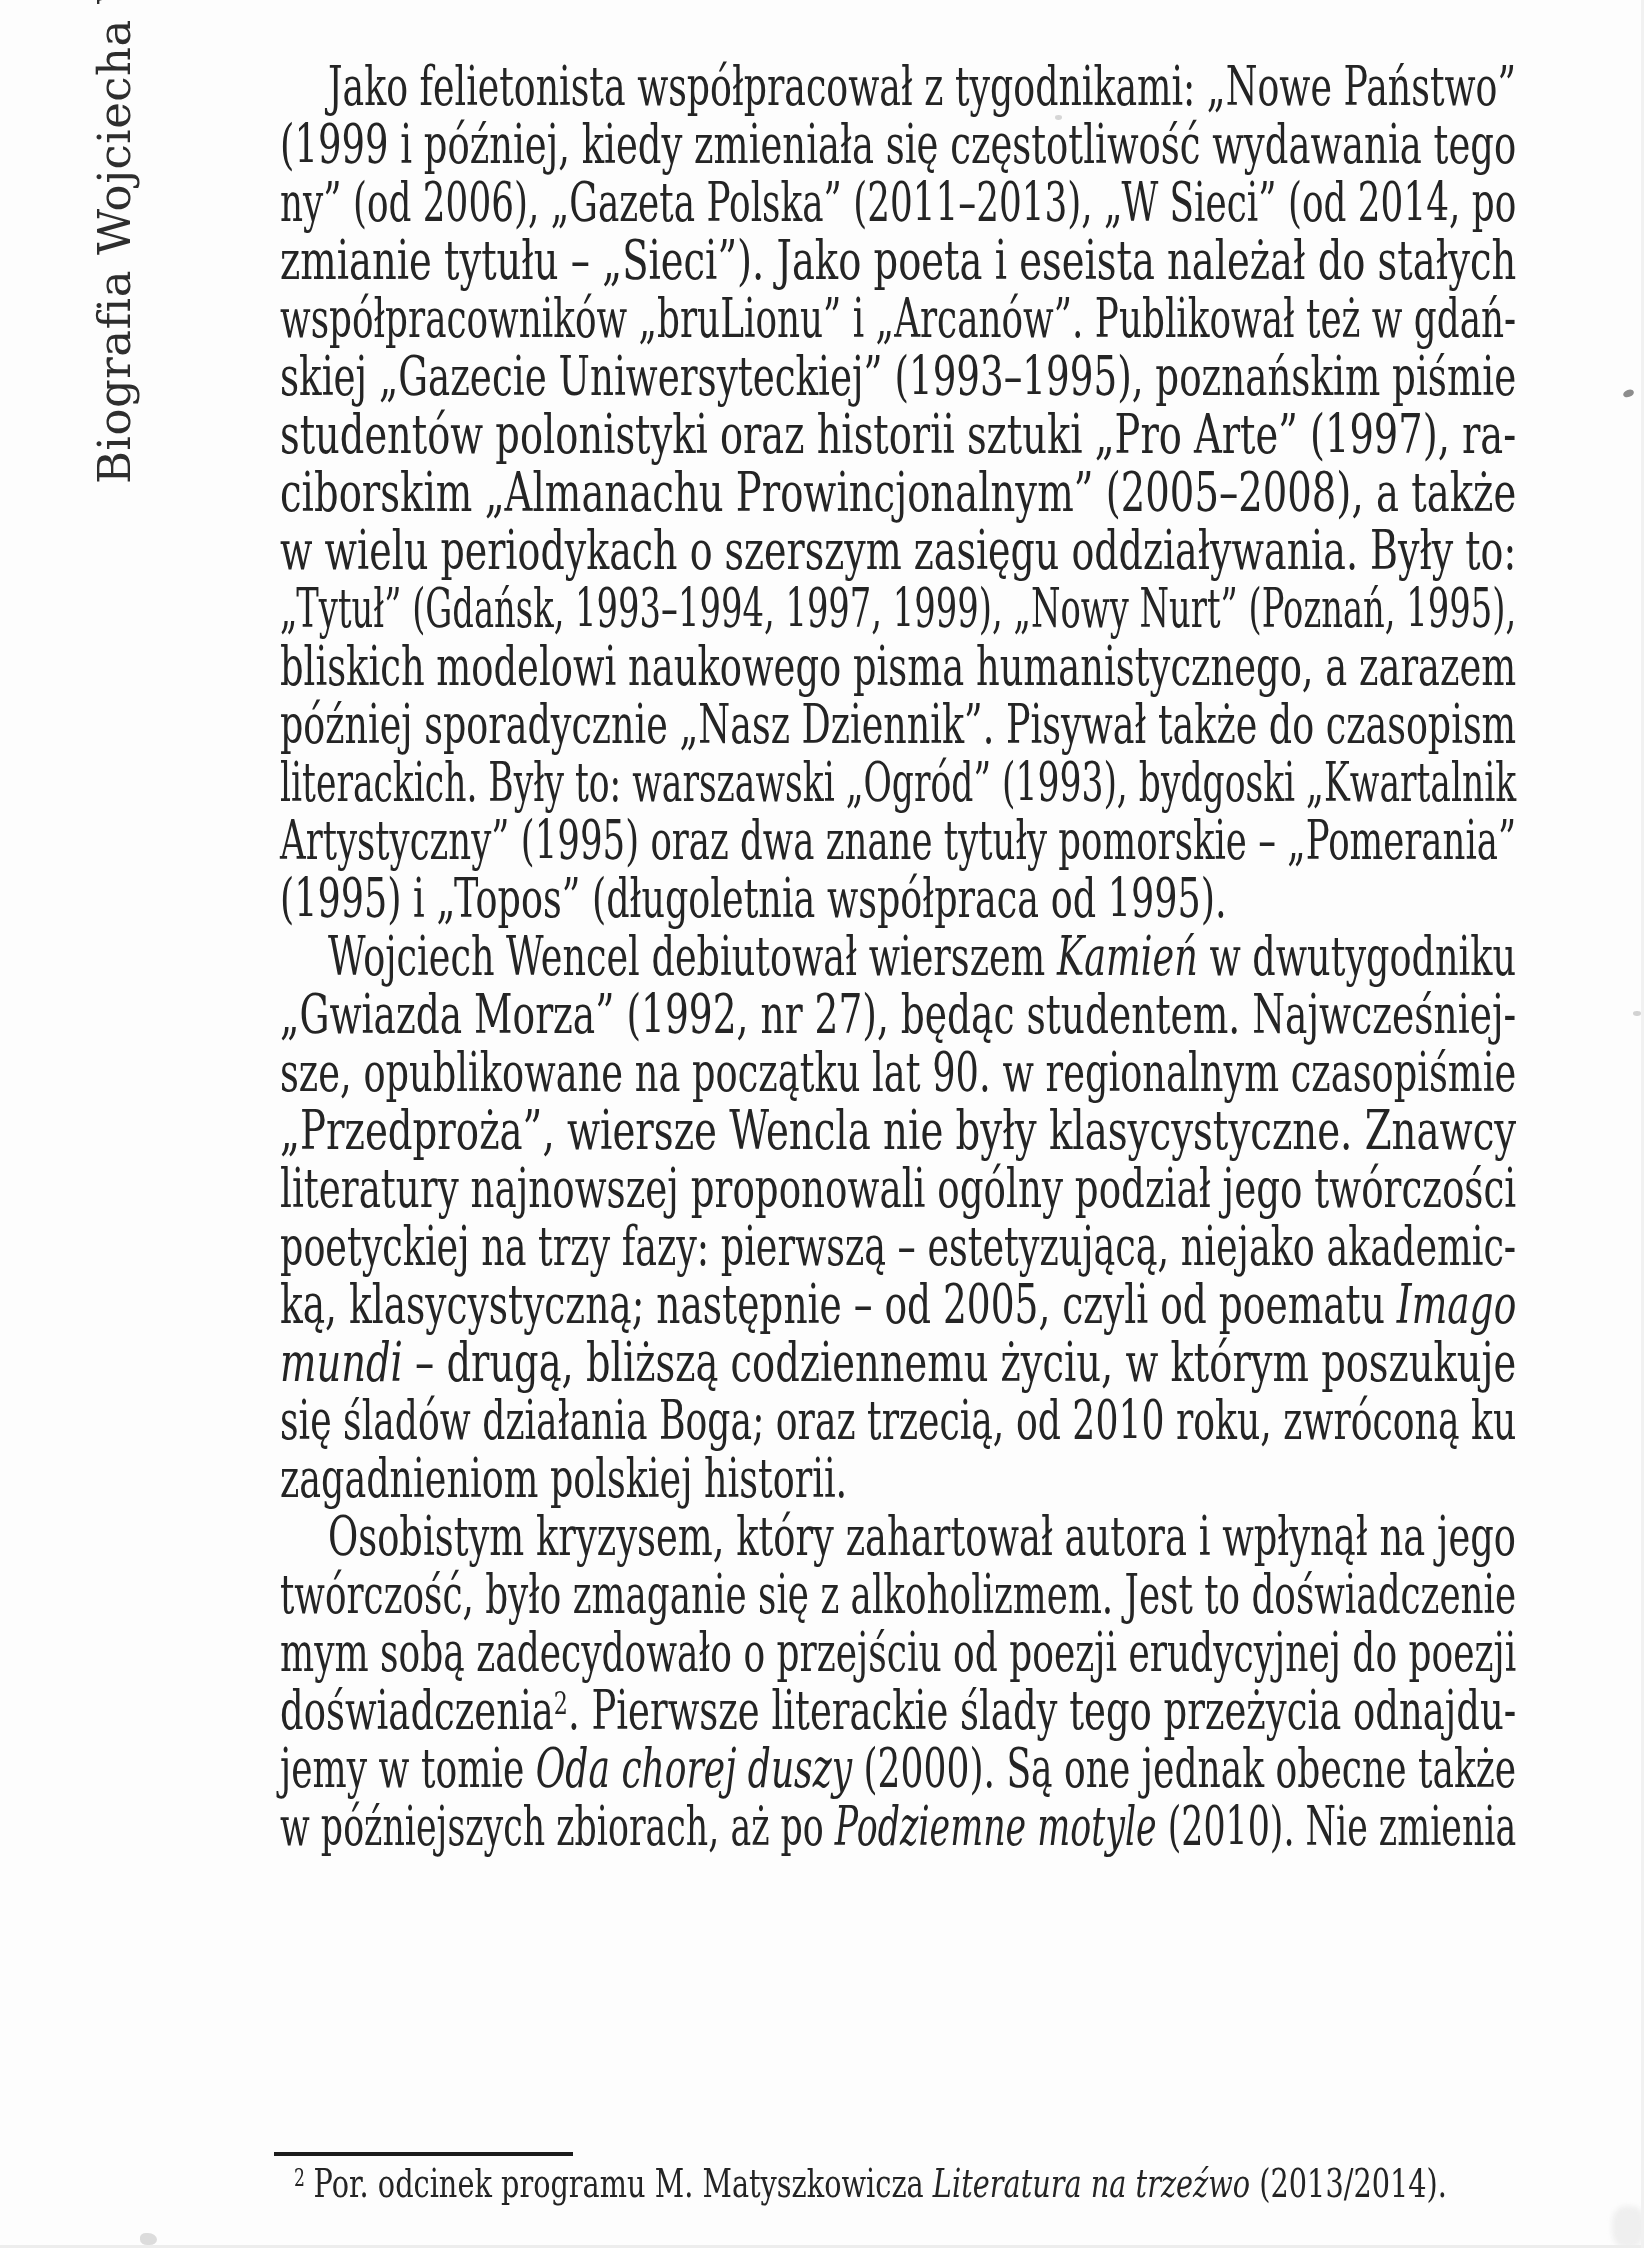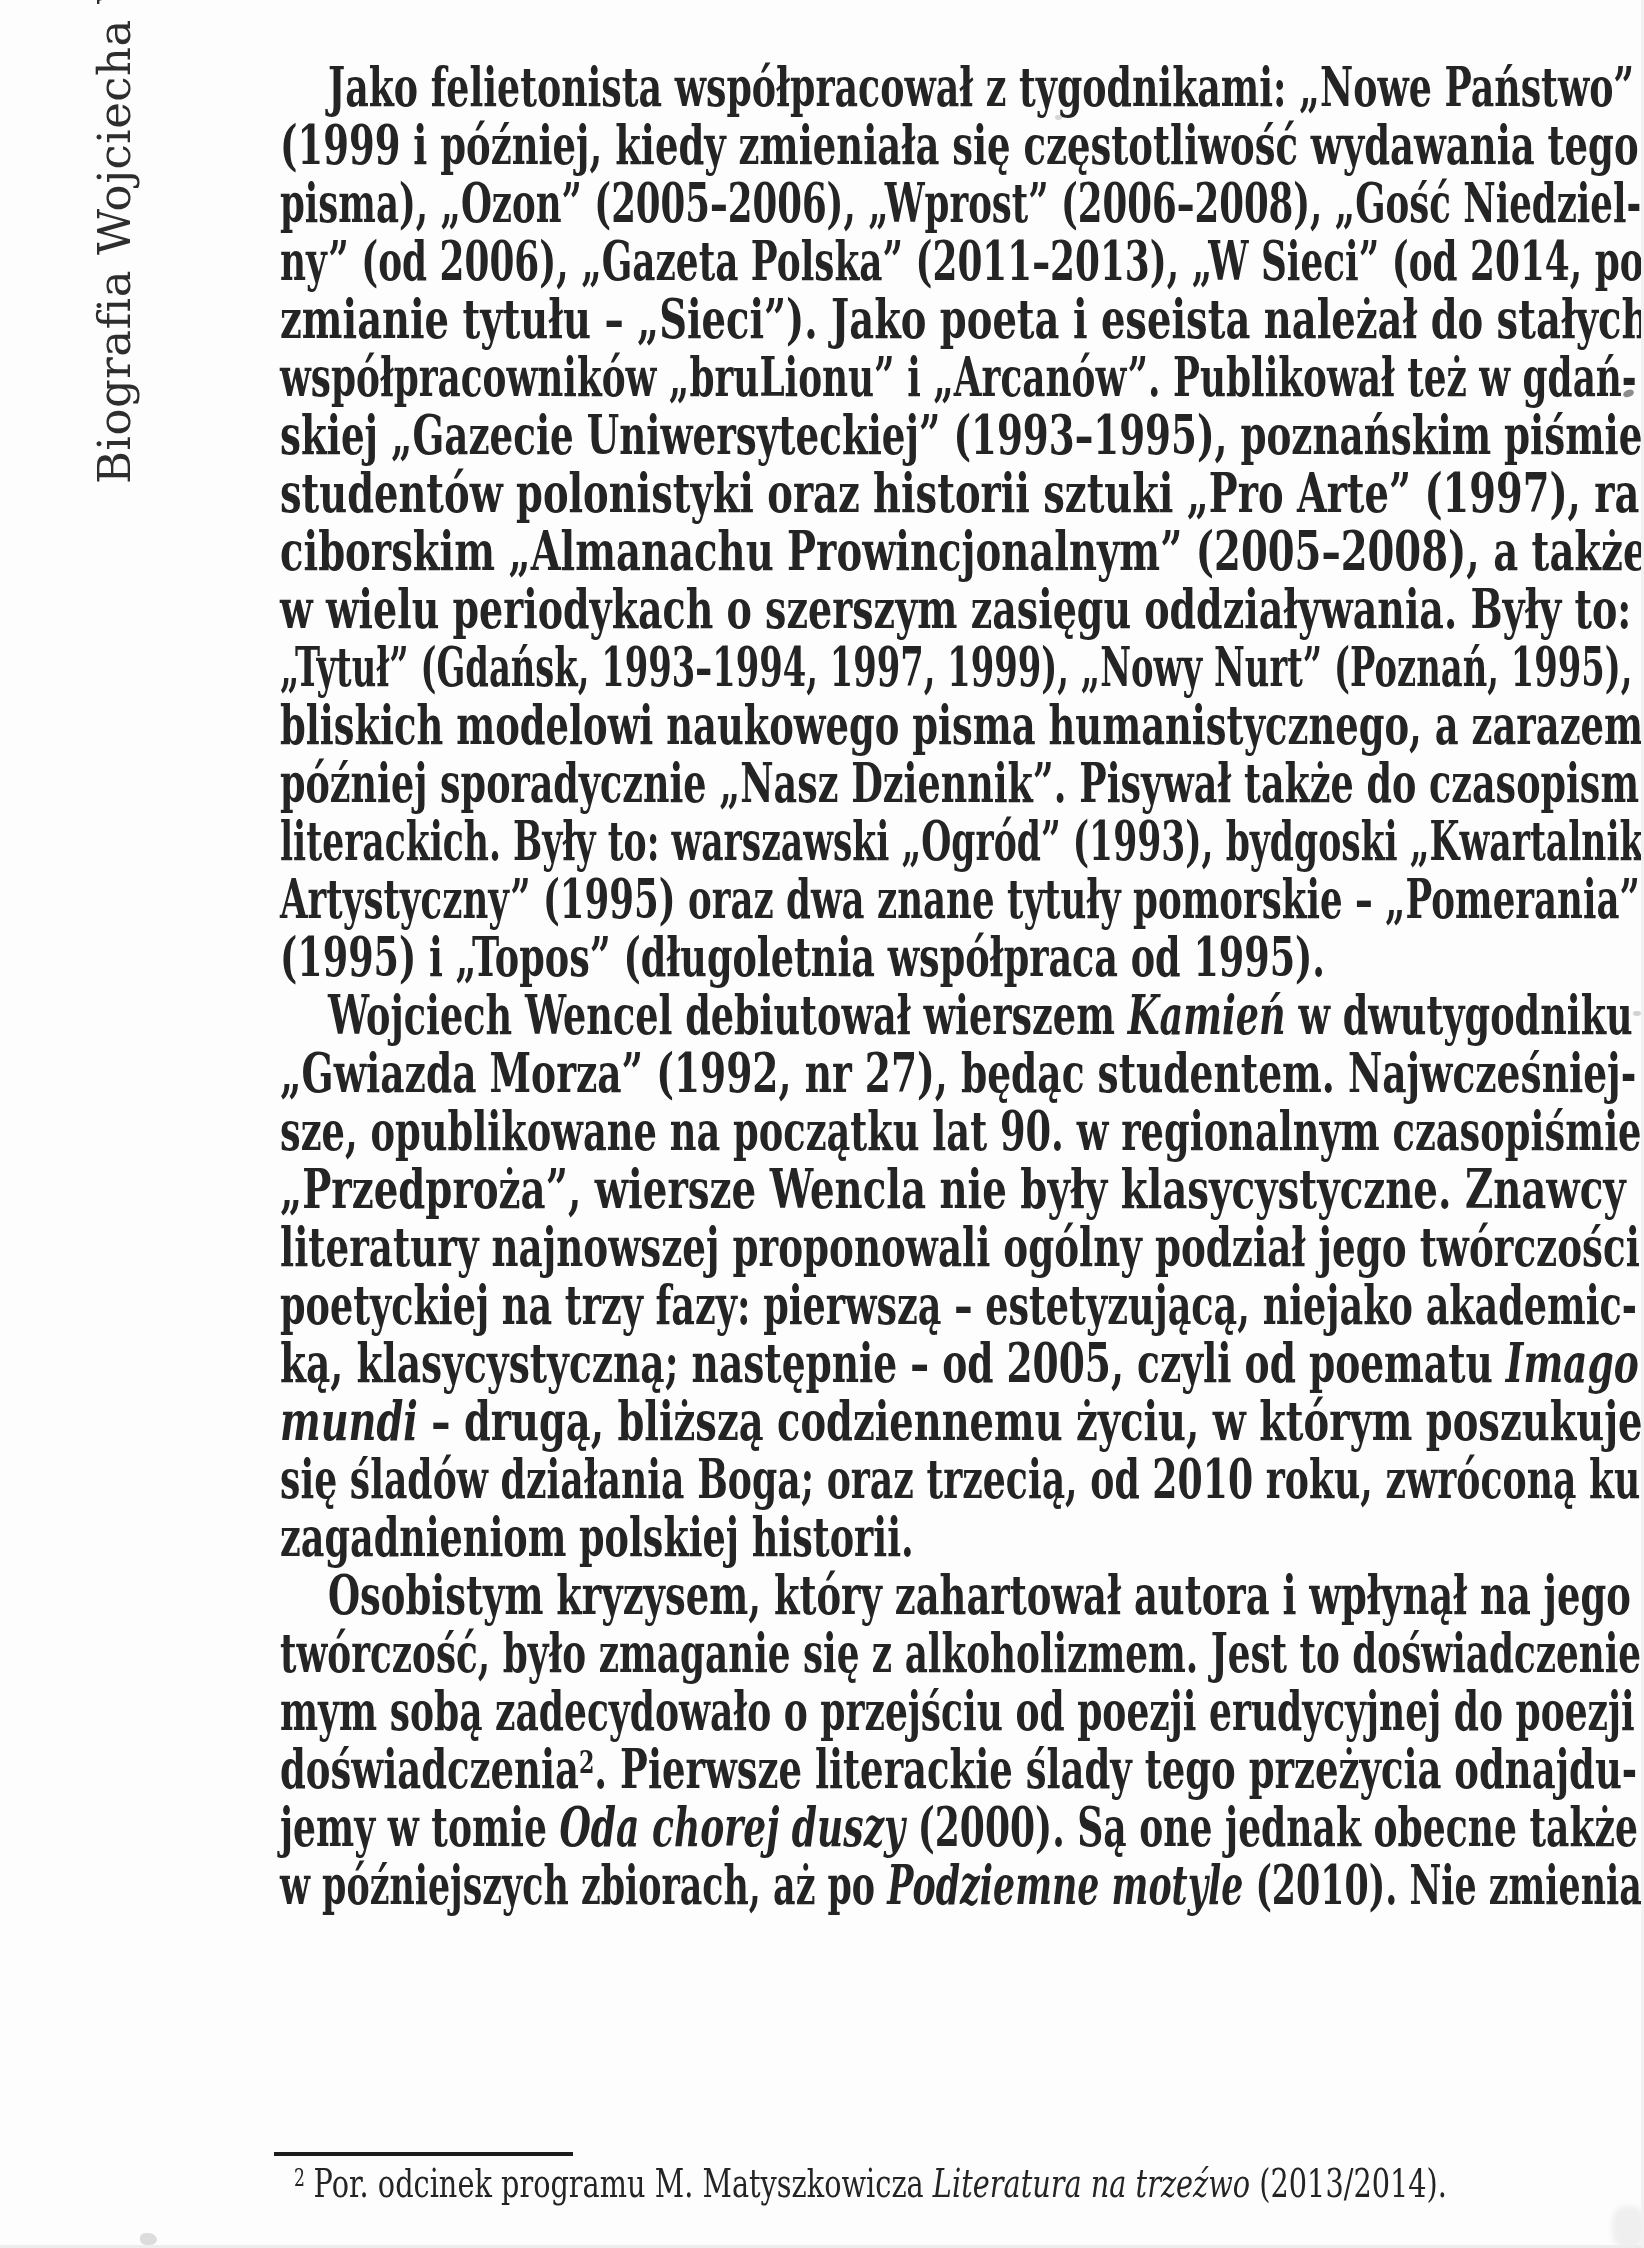--- a/index.html
+++ b/index.html
@@ -25,21 +25,20 @@
     font-size: 45px;
     color: var(--label-ink, #2e2e2e);
     white-space: nowrap;
     letter-spacing: 0.5px;
   }
   
   .text-block {
     position: absolute;
     left: 280px; top: 58px;
     width: 1225px;
-    font-weight: bold;
   }
   .line {
     height: 58px;
     line-height: 58px;
     font-size: 54px;
     white-space: nowrap;
   }
   .line.ind { padding-left: 48px; }
   .lw {
     display: inline-block;
@@ -90,21 +89,20 @@
 <div class="page">
 
   <div class="vlabel">
     <span class="lw" style="transform: scaleX(1);">Biografia Wojciecha Wencla</span>
   </div>
 
   <div class="text-block">
       <div>
         <div class="line ind"><span class="lw" style="transform: scaleX(0.672466);"><span>Jako felietonista współpracował z tygodnikami: „Nowe Państwo”</span></span></div>
         <div class="line"><span class="lw" style="transform: scaleX(0.684612);"><span>(1999 i później, kiedy zmieniała się częstotliwość wydawania tego</span></span></div>
-        <div class="line"><span class="lw" style="transform: scaleX(0.657789);"><span>pisma), „Ozon” (2005–2006), „Wprost” (2006–2008), „Gość Niedziel-</span></span></div>
         <div class="line"><span class="lw" style="transform: scaleX(0.663212);"><span>ny” (od 2006), „Gazeta Polska” (2011–2013), „W Sieci” (od 2014, po</span></span></div>
         <div class="line"><span class="lw" style="transform: scaleX(0.712043);"><span>zmianie tytułu – „Sieci”). Jako poeta i eseista należał do stałych</span></span></div>
         <div class="line"><span class="lw" style="transform: scaleX(0.663025);"><span>współpracowników „bruLionu” i „Arcanów”. Publikował też w gdań-</span></span></div>
         <div class="line"><span class="lw" style="transform: scaleX(0.689578);"><span>skiej „Gazecie Uniwersyteckiej” (1993–1995), poznańskim piśmie</span></span></div>
         <div class="line"><span class="lw" style="transform: scaleX(0.710594);"><span>studentów polonistyki oraz historii sztuki „Pro Arte” (1997), ra-</span></span></div>
         <div class="line"><span class="lw" style="transform: scaleX(0.714287);"><span>ciborskim „Almanachu Prowincjonalnym” (2005–2008), a także</span></span></div>
         <div class="line"><span class="lw" style="transform: scaleX(0.703423);"><span>w wielu periodykach o szerszym zasięgu oddziaływania. Były to:</span></span></div>
         <div class="line"><span class="lw" style="transform: scaleX(0.625466);"><span>„Tytuł” (Gdańsk, 1993–1994, 1997, 1999), „Nowy Nurt” (Poznań, 1995),</span></span></div>
         <div class="line"><span class="lw" style="transform: scaleX(0.682772);"><span>bliskich modelowi naukowego pisma humanistycznego, a zarazem</span></span></div>
         <div class="line"><span class="lw" style="transform: scaleX(0.675676);"><span>później sporadycznie „Nasz Dziennik”. Pisywał także do czasopism</span></span></div>

